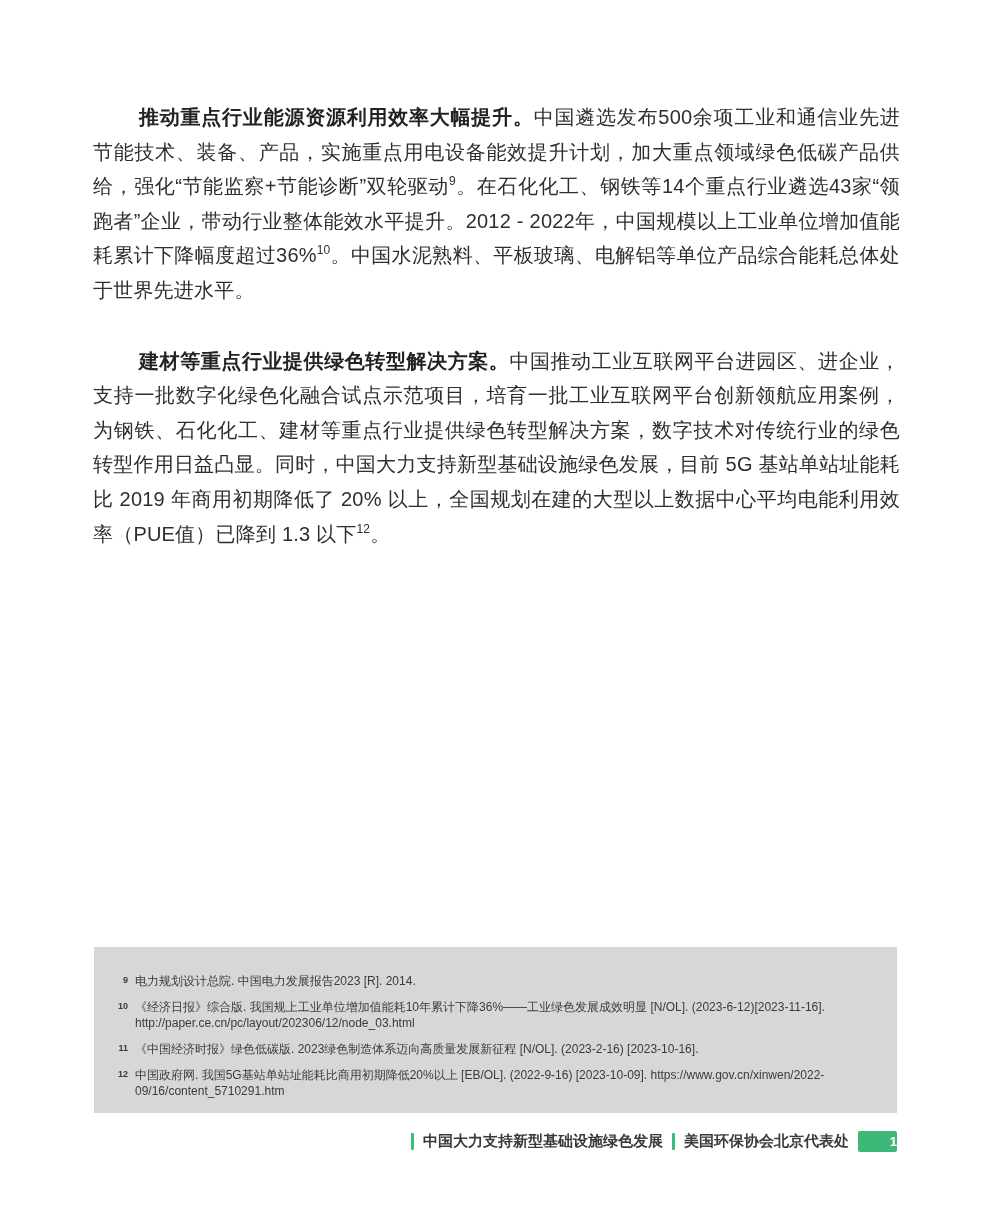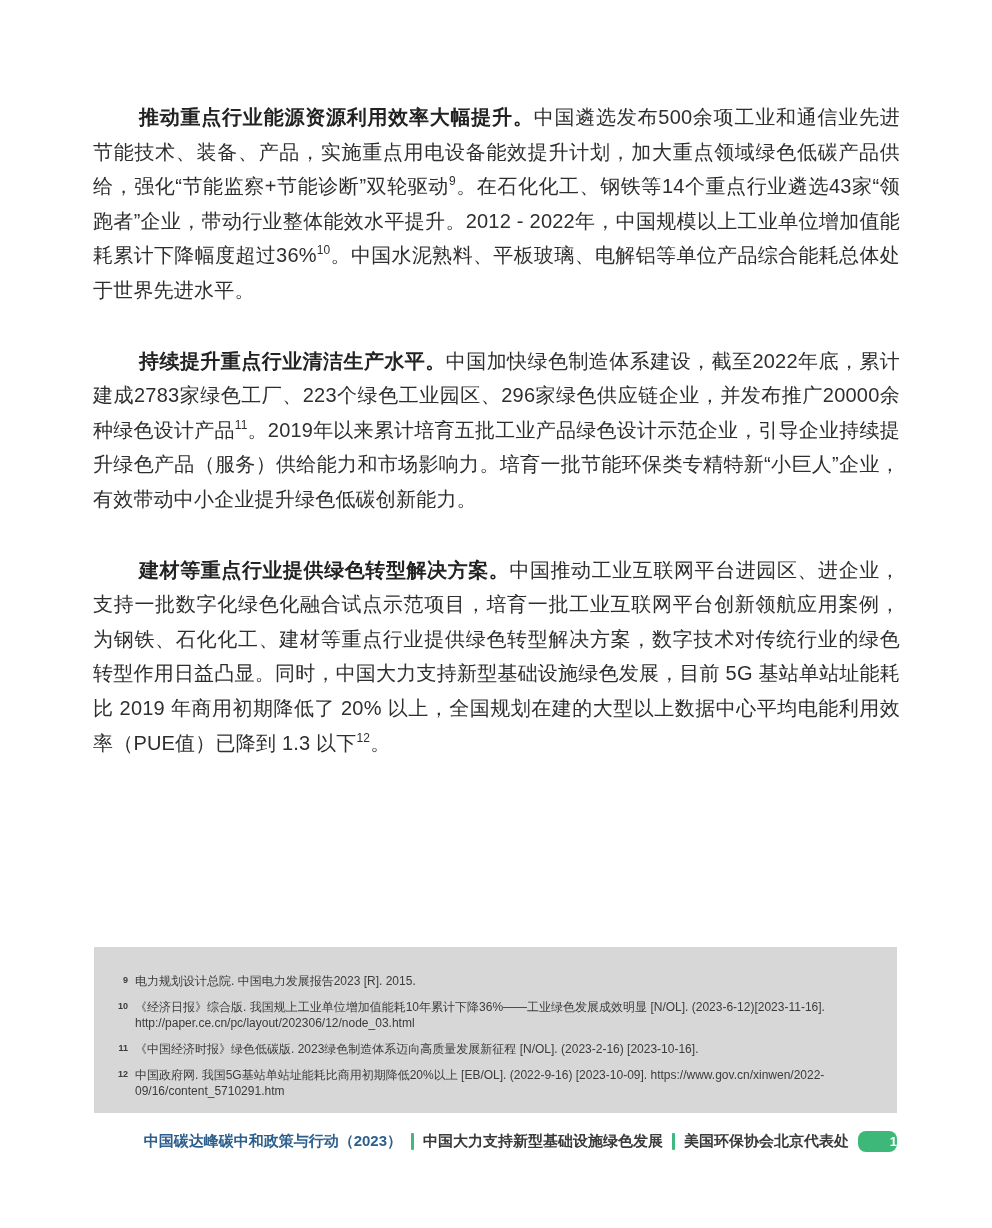--- a/index.html
+++ b/index.html
@@ -86,65 +86,63 @@
   .page-badge {
     display: flex;
     align-items: center;
     justify-content: center;
     width: 21px;
     height: 21px;
     background: #3db878;
     color: #ffffff;
     font-size: 13px;
     font-weight: bold;
-    border-radius: 8px;
+    border-radius: 2px;
     padding-left: 39px;
   }
 </style>
 </head>
 <body>
 
 <div class="page">
 
   <div class="content">
 
     <p class="body-para"><b>推动重点行业能源资源利用效率大幅提升。</b><span>中国遴选发布500余项工业和通信业先进节能技术、装备、产品，实施重点用电设备能效提升计划，加大重点领域绿色低碳产品供给，强化“节能监察+节能诊断”双轮驱动</span><span class="sup">9</span><span>。在石化化工、钢铁等14个重点行业遴选43家“领跑者”企业，带动行业整体能效水平提升。2012 - 2022年，中国规模以上工业单位增加值能耗累计下降幅度超过36%</span><span class="sup">10</span><span>。中国水泥熟料、平板玻璃、电解铝等单位产品综合能耗总体处于世界先进水平。</span></p>
 
-    <p class="body-para"><b>持续提升重点行业清洁生产水平。</b><span>中国加快绿色制造体系建设，截至2022年底，累计建成2783家绿色工厂、223个绿色工业园区、296家绿色供应链企业，并发布推广20000余种绿色设计产品</span><span class="sup">11</span><span>。2019年以来累计培育五批工业产品绿色设计示范企业，引导企业持续提升绿色产品（服务）供给能力和市场影响力。培育一批节能环保类专精特新“小巨人”企业，有效带动中小企业提升绿色低碳创新能力。</span></p>
 
     <p class="body-para"><b>建材等重点行业提供绿色转型解决方案。</b><span>中国推动工业互联网平台进园区、进企业，支持一批数字化绿色化融合试点示范项目，培育一批工业互联网平台创新领航应用案例，为钢铁、石化化工、建材等重点行业提供绿色转型解决方案，数字技术对传统行业的绿色转型作用日益凸显。同时，中国大力支持新型基础设施绿色发展，目前 5G 基站单站址能耗比 2019 年商用初期降低了 20% 以上，全国规划在建的大型以上数据中心平均电能利用效率（PUE值）已降到 1.3 以下</span><span class="sup">12</span><span>。</span></p>
 
   </div>
 
   <div class="footnote-box">
 
     <div class="footnote">
       <span class="fn-num">9</span>
-      <span class="fn-text">电力规划设计总院. 中国电力发展报告2023 [R]. 2015.</span>
+      <span class="fn-text">电力规划设计总院. 中国电力发展报告2023 [R]. 2014.</span>
     </div>
 
     <div class="footnote">
       <span class="fn-num">10</span>
       <span class="fn-text">《经济日报》综合版. 我国规上工业单位增加值能耗10年累计下降36%——工业绿色发展成效明显 [N/OL]. (2023-6-12)[2023-11-16]. http://paper.ce.cn/pc/layout/202306/12/node_03.html</span>
     </div>
 
     <div class="footnote">
       <span class="fn-num">11</span>
       <span class="fn-text">《中国经济时报》绿色低碳版. 2023绿色制造体系迈向高质量发展新征程 [N/OL]. (2023-2-16) [2023-10-16].</span>
     </div>
 
     <div class="footnote">
       <span class="fn-num">12</span>
       <span class="fn-text">中国政府网. 我国5G基站单站址能耗比商用初期降低20%以上 [EB/OL]. (2022-9-16) [2023-10-09]. https://www.gov.cn/xinwen/2022-09/16/content_5710291.htm</span>
     </div>
 
   </div>
 
   <div class="footer">
-    <span class="footer-title">中国碳达峰碳中和政策与行动（2023）</span>
     <span class="sep-bar"></span>
     <span>中国大力支持新型基础设施绿色发展</span>
     <span class="sep-bar"></span>
     <span>美国环保协会北京代表处</span>
     <span class="page-badge">17</span>
   </div>
 
 </div>
 
 </body></html>

